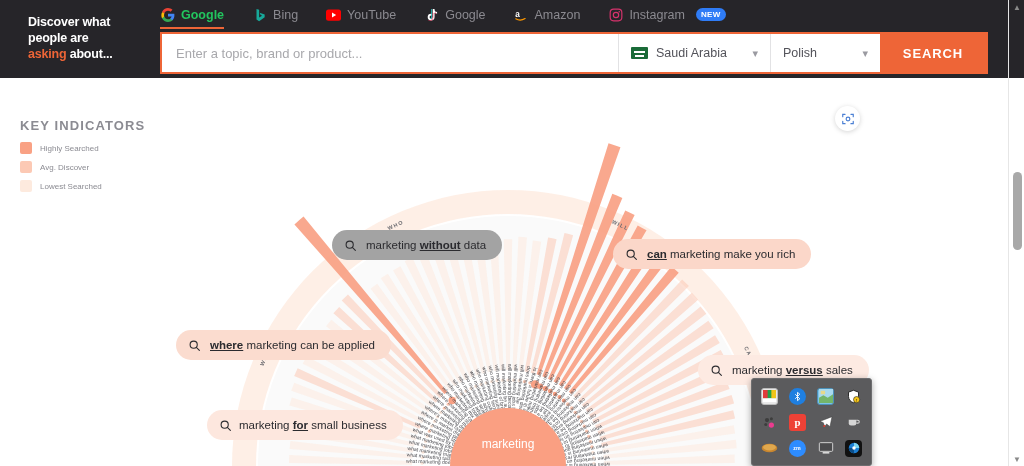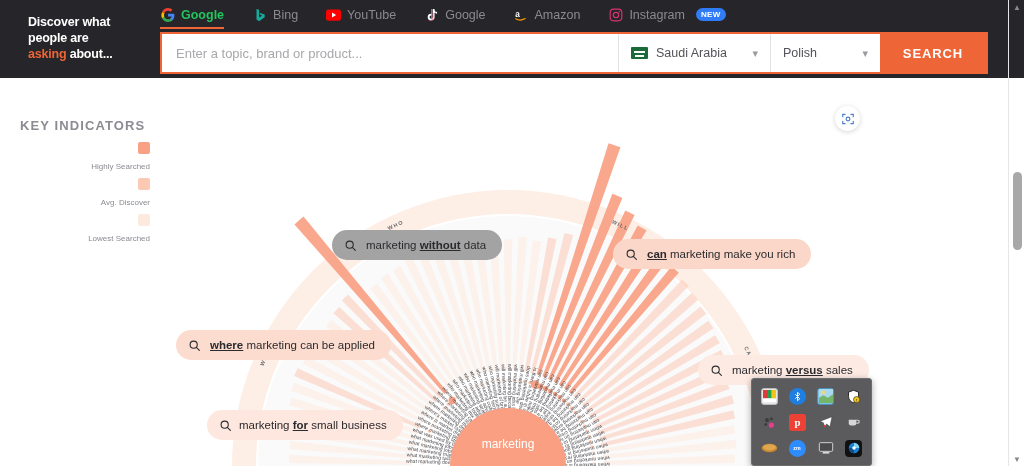--- a/index.html
+++ b/index.html
@@ -96,21 +96,21 @@
     background: #ffffff; overflow: hidden;
   }
   .chartwrap { position: absolute; left: 163px; top: 0; width: 690px; height: 388px; }
   .chartwrap svg { display: block; }
 
   .legend { position: absolute; left: 20px; top: 40px; width: 130px; }
   .legend-title {
     font-size: 13px; letter-spacing: 1.1px; color: #8b8b92; font-weight: 700;
     margin-bottom: 9px;
   }
-  .legend-row { display: flex; align-items: flex-end; gap: 8px; margin-bottom: 7px; flex-direction: column; }
+  .legend-row { display: flex; align-items: center; gap: 8px; margin-bottom: 7px; }
   .legend-sw { width: 12px; height: 12px; border-radius: 2px; flex: 0 0 12px; }
   .legend-lb { font-size: 8px; color: #8b8b92; }
 
   
   .pill {
     position: absolute;
     display: flex; align-items: center; gap: 9px;
     height: 30px; padding: 0 16px 0 12px;
     border-radius: 16px;
     font-size: 11.5px; color: #2b2b2f;

